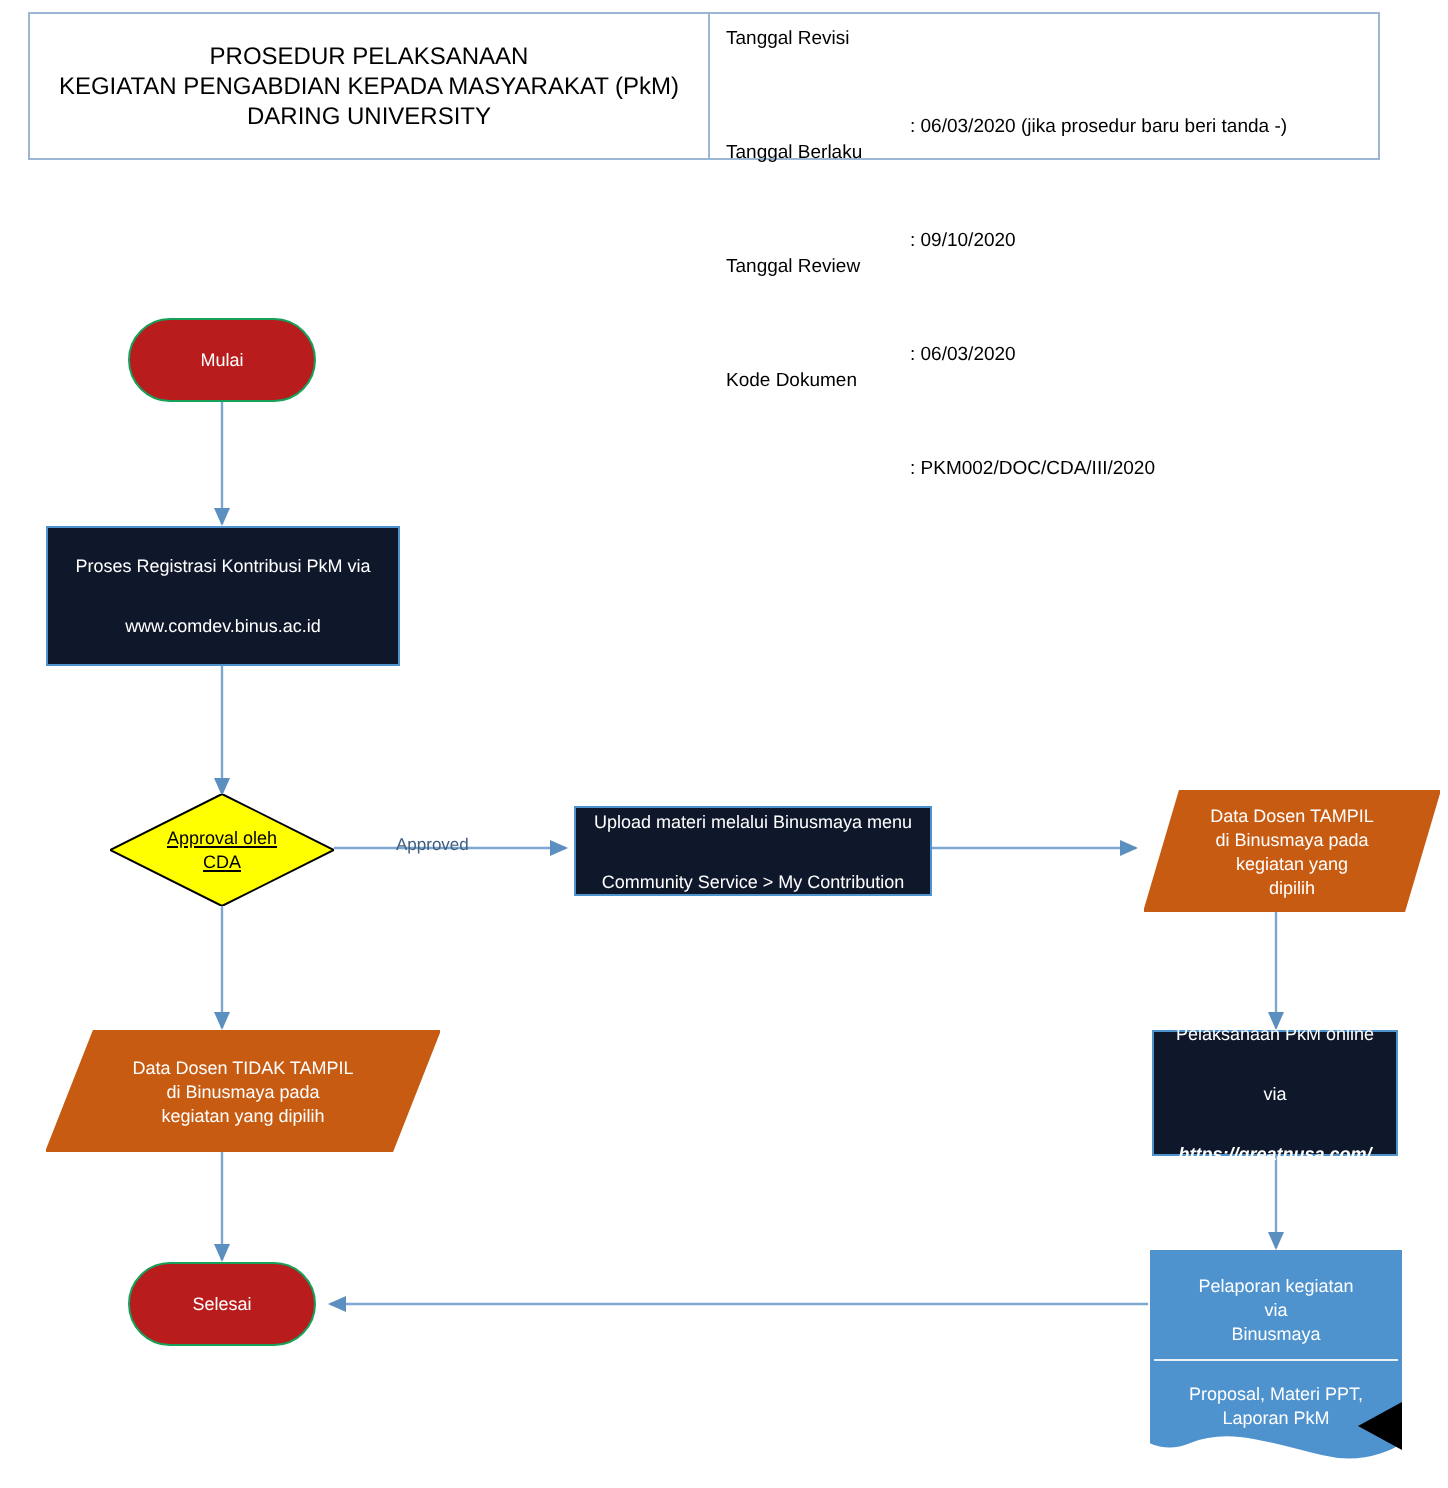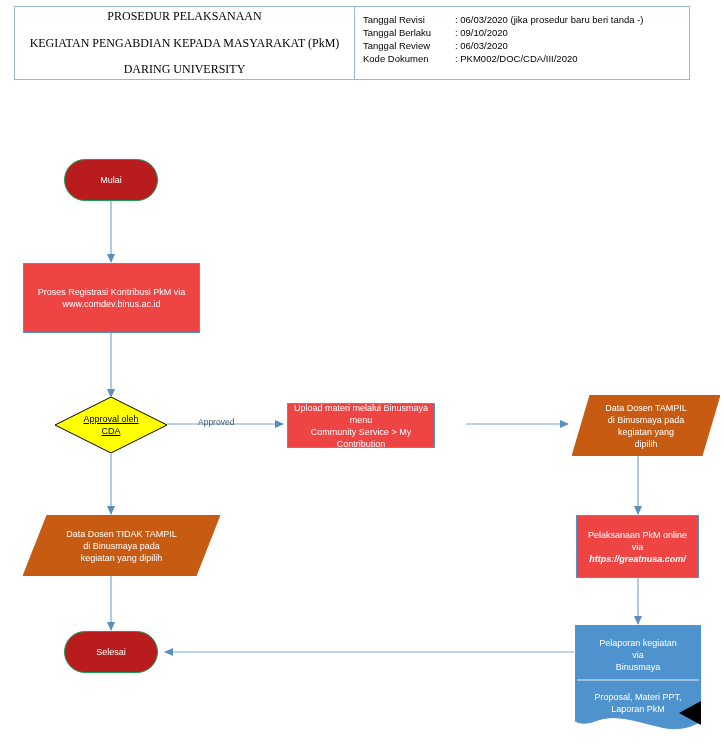--- a/index.html
+++ b/index.html
@@ -33,67 +33,67 @@
     border: 1px solid #9cb7d4;
     display: flex;
     background: #ffffff;
   }
   .header-title {
     width: 340px;
     box-sizing: border-box;
     border-right: 1px solid #9cb7d4;
     display: flex;
     flex-direction: column;
-    justify-content: space-between;
+    justify-content: center;
     align-items: center;
     padding: 2px 4px;
-    font-family: Liberation Serif, serif;
   }
   .header-title .tline {
     font-size: 12px;
     color: #000000;
     line-height: 15px;
     text-align: center;
     white-space: nowrap;
   }
   .header-meta {
     flex: 1;
     box-sizing: border-box;
     padding: 6px 0 0 8px;
   }
   .meta-row {
     display: flex;
     font-size: 9.5px;
     line-height: 13px;
     color: #000000;
   }
   .meta-label { width: 92px; flex: 0 0 92px; }
-  .meta-value { white-space: nowrap; }
+  .meta-value { white-space: nowrap; margin-top: 44px; }
 
   
   .shape {
     position: absolute;
     box-sizing: border-box;
     display: flex;
     align-items: center;
     justify-content: center;
     text-align: center;
     color: #ffffff;
     font-size: 9px;
     line-height: 12px;
   }
   .terminator {
     background: #b91c1c;
     border: 1px solid #16a05a;
     border-radius: 22px;
     font-size: 9px;
   }
   .process {
-    background: #ef4444;
+    background: #0f172a;
     border: 1px solid #4E92CE;
+    gap: 18px;
   }
   .decision-wrap {
     position: absolute;
   }
   .decision-wrap svg { display: block; }
   .decision-label {
     position: absolute;
     left: 0; top: 0;
     width: 100%;
     height: 100%;
@@ -231,21 +231,21 @@
         <div>Approval oleh</div>
         <div>CDA</div>
       </div>
     </div>
   </div>
 
   <div class="edge-label" style="left:198px; top:417px;">Approved</div>
 
   <div class="edge-label" style="left:60px; top:476px;margin-top:40px;">Not approved (kuota habis)</div>
 
-  <div class="shape process" style="left:287px; top:403px; width:148px; height:45px; flex-direction:column;">
+  <div class="shape process" style="left:287px; top:403px; width:179px; height:45px; flex-direction:column;">
     <span>Upload materi melalui Binusmaya menu</span>
     <span>Community Service &gt; My Contribution</span>
   </div>
 
   <div class="para-wrap" style="left:572px; top:395px; width:148px; height:61px;">
     <svg width="148" height="61" viewBox="0 0 148 61" xmlns="http://www.w3.org/2000/svg">
       <polygon points="18,0 148,0 130,61 0,61" fill="#C75B12" stroke="#C75B12" stroke-width="1"></polygon>
     </svg>
     <div class="para-label">
       <div>

